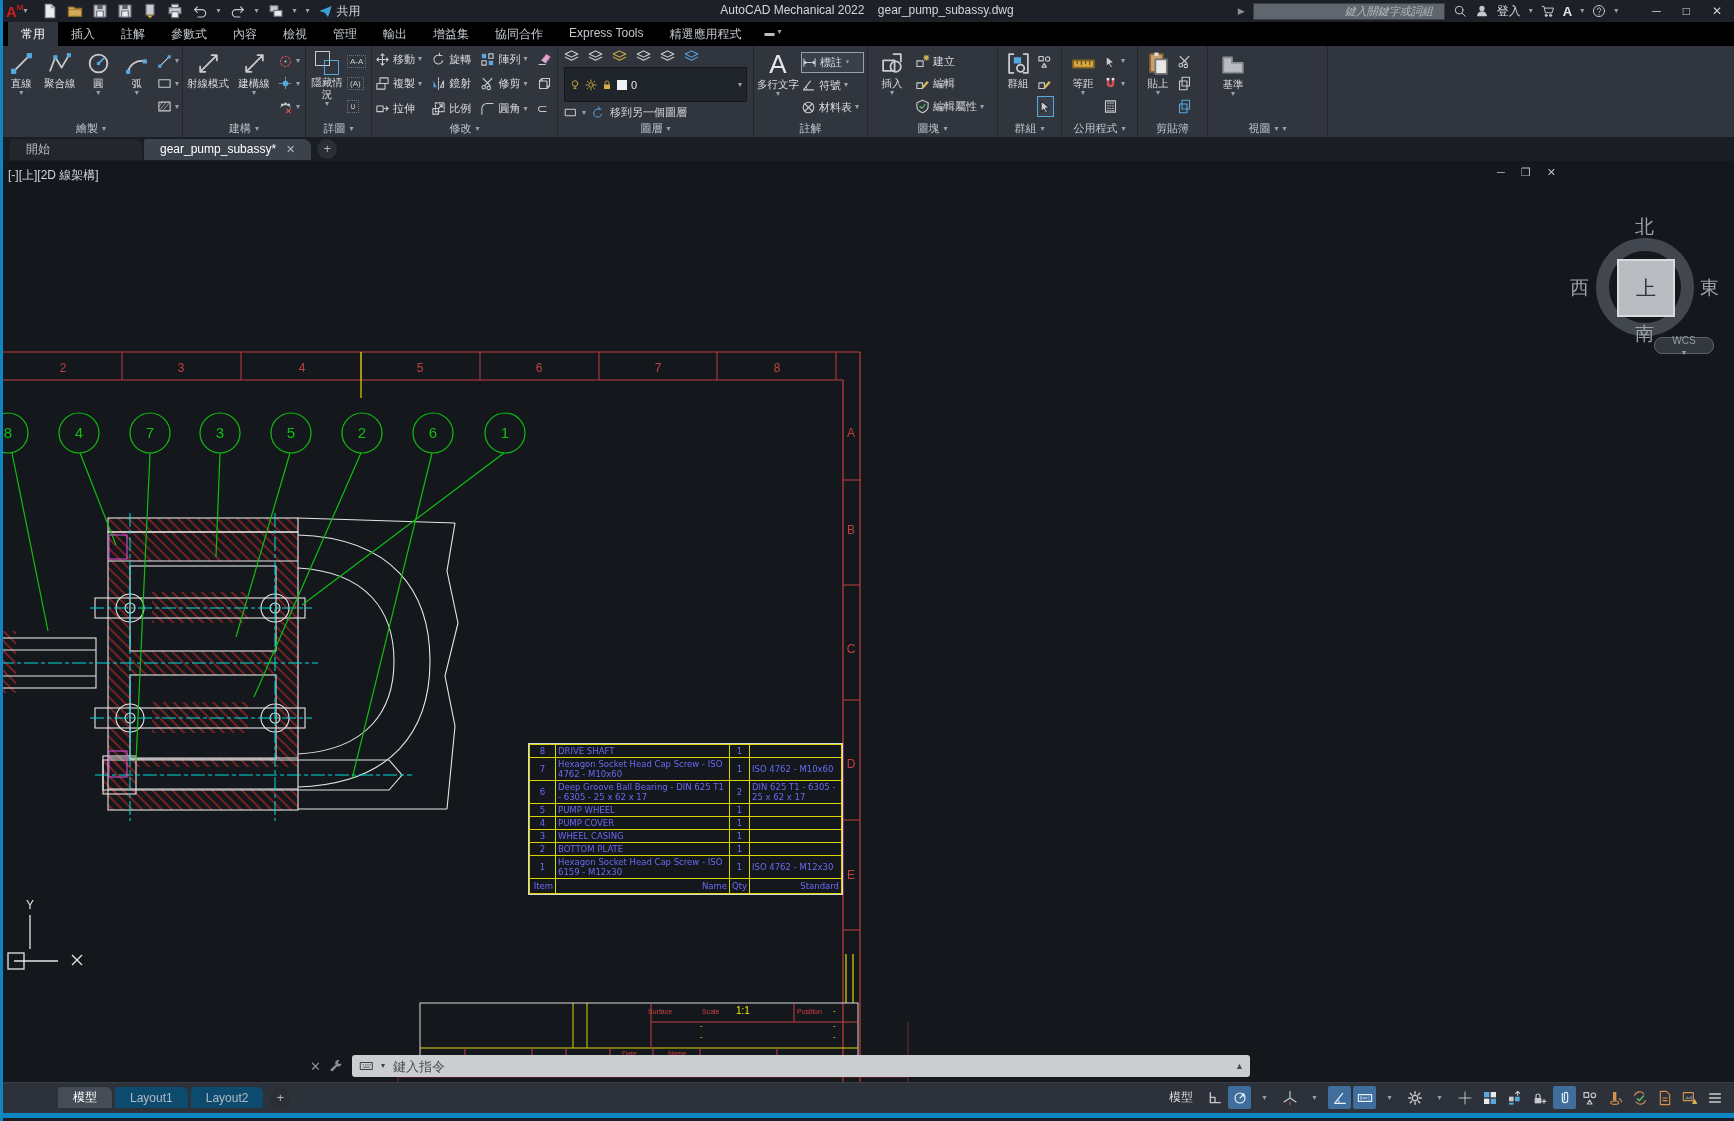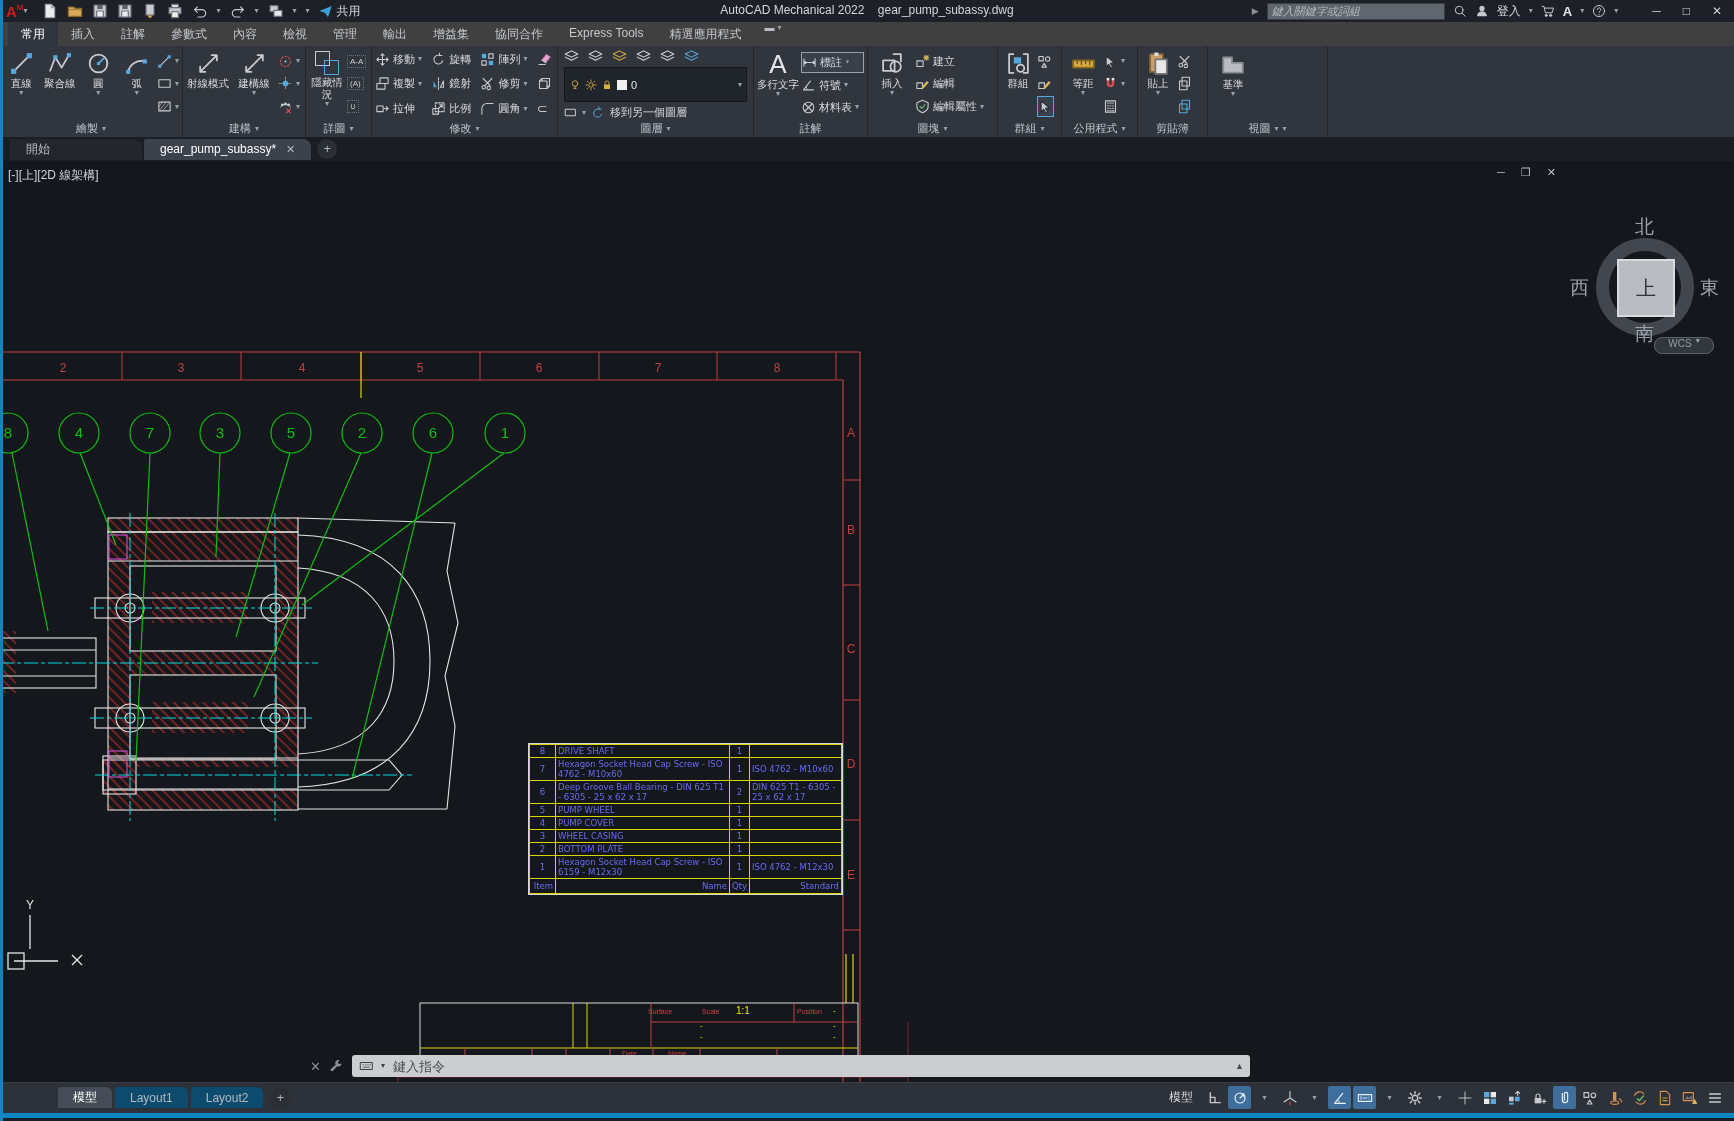--- a/index.html
+++ b/index.html
@@ -11,26 +11,26 @@
   .caret{font-size:8px;color:#9aa1aa;line-height:6px;}
   
   .titlebar{left:0;top:0;width:1734px;height:22px;background:#1d2026;display:flex;align-items:center;border-bottom:1px solid #14161b;}
   .logoA{color:#c81f1f;font-weight:bold;font-size:15px;margin-left:6px;letter-spacing:-1px;}
   .logoM{color:#c81f1f;font-size:8px;font-weight:bold;margin-left:1px;margin-top:-8px;}
   .qat{display:flex;align-items:center;gap:9px;margin-left:14px;color:#c3c8cf;}
   .qat .ic{width:16px;height:16px;}
   .share{display:flex;align-items:center;gap:4px;font-size:12px;color:#d6dade;margin-left:8px;}
   .tb-title{position:absolute;left:50%;transform:translateX(-50%);top:3px;font-size:12px;color:#d2d6db;white-space:nowrap;}
   .tb-right{position:absolute;right:4px;top:0;height:22px;display:flex;align-items:center;gap:8px;}
-  .tb-search{width:168px;height:15px;background:#60666e;border:1px solid #3a3f46;color:#e5e8ec;font-size:11px;padding:0 4px;}
+  .tb-search{width:168px;height:15px;background:#60666e;border:1px solid #3a3f46;color:#e5e8ec;font-size:11px;padding:0 11px;text-align:right;}
   .tb-search::placeholder{color:#b4b9c0;font-style:italic;}
   .tb-right .ic{width:14px;height:14px;color:#c3c8cf;}
   .winbtns{display:flex;gap:22px;margin-left:26px;margin-right:8px;color:#cdd1d7;font-size:12px;}
   
-  .tabrow{left:0;top:22px;width:1734px;height:24px;background:#404040;display:flex;align-items:flex-start;}
+  .tabrow{left:0;top:22px;width:1734px;height:24px;background:#000000;display:flex;align-items:center;}
   .rtab{padding:4px 13px;font-size:12px;color:#c3c8cf;height:16px;}
   .rtab.active{background:#31363e;color:#fff;}
   .rtab-ic{display:flex;align-items:center;gap:3px;margin-left:10px;padding-bottom:4px;color:#b9bec6;}
   
   .ribbon{left:0;top:46px;width:1734px;height:91px;background:#31363e;display:flex;}
   .panel{display:flex;flex-direction:column;border-right:1px solid #23262d;height:91px;box-sizing:border-box;}
   .pc{flex:1;display:flex;padding:2px 3px 0 3px;gap:2px;}
   .plabel{height:17px;font-size:11px;color:#bfc5cd;display:flex;align-items:center;justify-content:center;gap:4px;}
   .bigbtn{width:40px;display:flex;flex-direction:column;align-items:center;padding-top:3px;gap:1px;color:#d8dce1;font-size:10.5px;line-height:12px;text-align:center;}
   .bigbtn .ic{width:25px;height:25px;color:#c8ccd2;}
@@ -54,21 +54,21 @@
   .ftab.active{background:#3c424c;color:#fff;}
   .ftab .fx{margin-left:10px;color:#b8bdc4;font-size:11px;}
   .fplus{width:20px;height:20px;border-radius:10px;background:#2a2e35;color:#aeb3bb;display:flex;align-items:center;justify-content:center;font-size:13px;margin-left:4px;margin-bottom:1px;}
   
   .canvas{left:0;top:161px;width:1734px;height:921px;background:#14171c;}
   .vplabel{left:8px;top:6px;font-size:12px;color:#cfd3d8;}
   .dwinbtns{left:1497px;top:5px;display:flex;gap:16px;color:#b8bdc4;font-size:11px;}
   .vc-ring{left:1596px;top:77px;width:72px;height:72px;border:13px solid rgba(112,119,129,.5);border-radius:50%;}
   .vc-face{left:1617px;top:98px;width:54px;height:54px;background:#b9bcc1;border:2px solid #d8dade;display:flex;align-items:center;justify-content:center;font-size:20px;color:#2f343a;}
   .vc-lab{font-size:19px;color:#9ba1a9;}
-  .wcs{left:1654px;top:176px;width:58px;height:15px;border:1px solid #5a616b;border-radius:8px;background:#33383f;display:flex;align-items:flex-start;justify-content:center;gap:4px;font-size:10px;color:#959ba4;}
+  .wcs{left:1654px;top:176px;width:58px;height:15px;border:1px solid #5a616b;border-radius:8px;background:#33383f;display:flex;align-items:center;justify-content:center;gap:4px;font-size:10px;color:#959ba4;flex-direction:column;}
   
   .bomwrap{left:528px;top:582px;border:1px solid #d8d8d8;}
   table.bom{border-collapse:collapse;table-layout:fixed;width:312px;background:transparent;}
   table.bom td{border:1px solid #d8d800;color:#6a6af2;font-size:8.5px;line-height:10px;padding:1px 2px;font-family:"DejaVu Sans",sans-serif;overflow:hidden;}
   td.c{text-align:center;}
   tr.bomh td{text-align:right;height:12px;}
   
   .tbr{font-size:7px;color:#d04040;white-space:nowrap;}
   .tby{font-size:8px;color:#e8e800;white-space:nowrap;}
   

